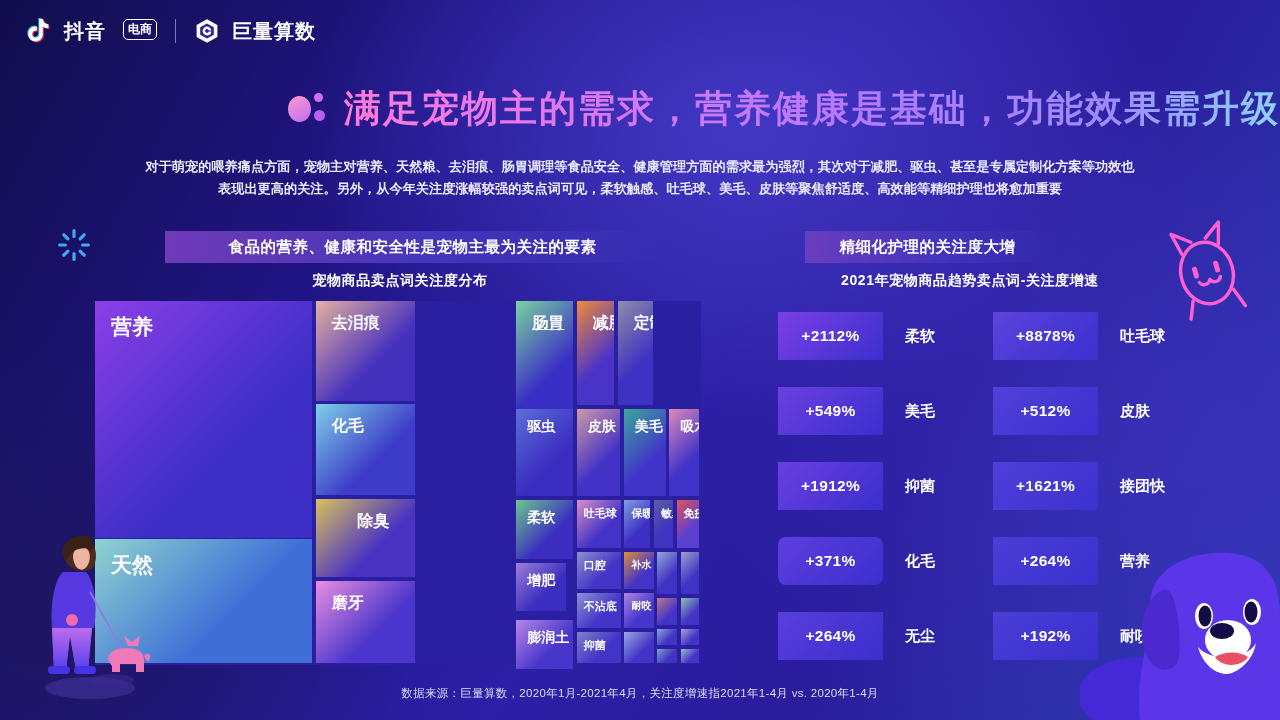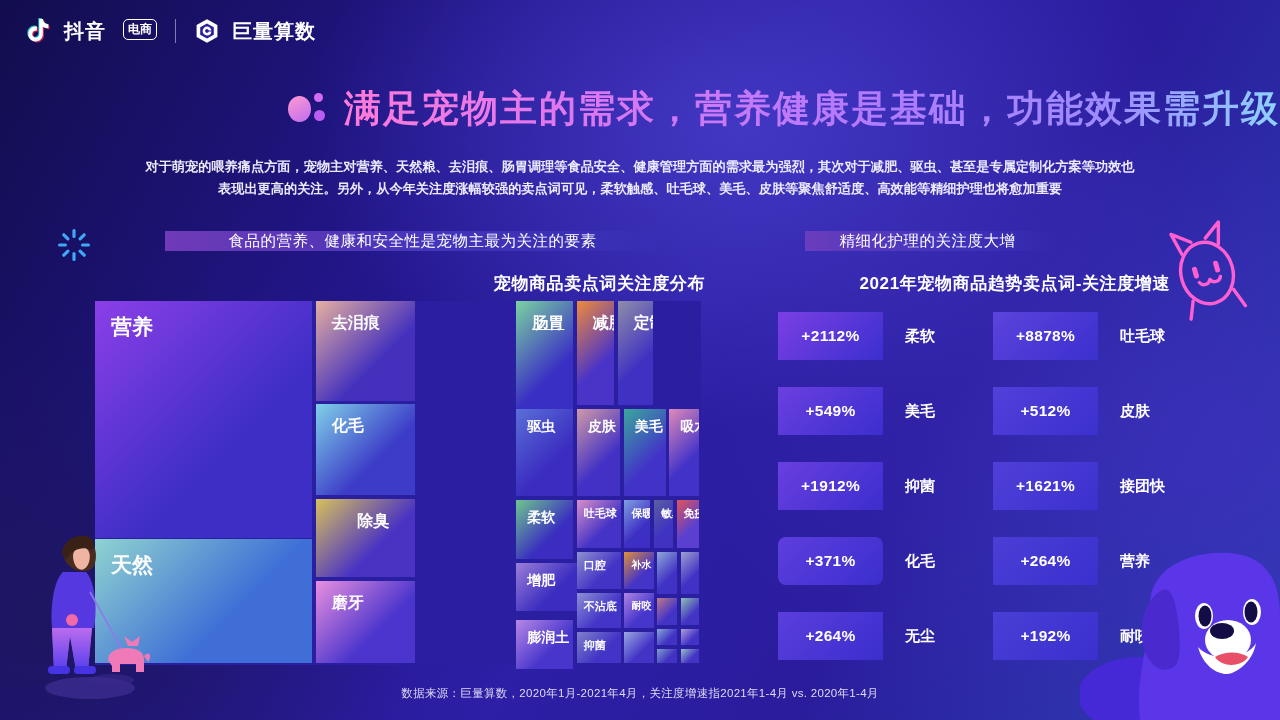--- a/index.html
+++ b/index.html
@@ -46,29 +46,29 @@
   }
 
   
   .lede{
     position:absolute;left:34px;top:156px;width:1212px;
     text-align:center;font-size:13.2px;line-height:22px;color:#eceafe;font-weight:bold;
   }
 
   
   .pill{
-    position:absolute;height:20px;display:flex;align-items:center;justify-content:center;
-    font-size:15.5px;font-weight:normal;color:#ffffff;letter-spacing:.5px;
+    position:absolute;height:32px;display:flex;align-items:center;justify-content:center;
+    font-size:15.5px;font-weight:bold;color:#ffffff;letter-spacing:.5px;
   }
   .pill.left{left:165px;top:231px;width:495px;
     background:linear-gradient(90deg,rgba(118,62,190,.92) 0%,rgba(76,62,200,.75) 55%,rgba(48,56,190,.12) 100%);}
   .pill.right{left:805px;top:231px;width:245px;
     background:linear-gradient(90deg,rgba(110,62,190,.92) 0%,rgba(70,58,195,.6) 60%,rgba(48,56,190,.05) 100%);}
 
-  .subcap{position:absolute;font-size:17px;font-weight:bold;color:#fff;letter-spacing:.6px;text-align:right;}
+  .subcap{position:absolute;font-size:14px;font-weight:bold;color:#fff;letter-spacing:.6px;text-align:center;}
   .subcap.left{left:95px;top:272px;width:610px;}
   .subcap.right{left:770px;top:272px;width:400px;}
 
   .spark{position:absolute;left:57px;top:228px;width:34px;height:34px;}
 
   
   #treemap{position:absolute;left:95px;top:301px;width:606px;height:364px;
     background:#2a1fa0;box-sizing:border-box;}
   .tile{position:absolute;box-sizing:border-box;overflow:hidden;
     display:flex;align-items:flex-start;}
@@ -188,21 +188,21 @@
       </div>
       <div class="tile" style="left: 528.803px; top: 108.472px; width: 42.1452px; height: 86.488px; background: linear-gradient(135deg, rgb(58, 168, 156) 0%, rgb(66, 51, 200) 62%, rgb(66, 51, 200) 100%); padding: 9px 0px 0px 11px;">
         <span style="font-size: 14px;">美毛</span>
       </div>
       <div class="tile" style="left: 574.478px; top: 108.472px; width: 29.9223px; height: 86.488px; background: linear-gradient(135deg, rgb(224, 138, 184) 0%, rgb(66, 51, 200) 62%, rgb(66, 51, 200) 100%); padding: 9px 0px 0px 11px;">
         <span style="font-size: 14px;">吸水</span>
       </div>
       <div class="tile" style="left: 421.369px; top: 199.472px; width: 56.9414px; height: 58.46px; background: linear-gradient(135deg, rgb(110, 199, 142) 0%, rgb(58, 45, 192) 62%, rgb(58, 45, 192) 100%); padding: 9px 0px 0px 11px;">
         <span style="font-size: 14px;">柔软</span>
       </div>
-      <div class="tile" style="left: 421.369px; top: 261.716px; width: 61px; height: 47.904px; background: linear-gradient(135deg, rgb(155, 127, 216) 0%, rgb(59, 45, 192) 62%, rgb(59, 45, 192) 100%); padding: 9px 0px 16px 11px;">
+      <div class="tile" style="left: 421.369px; top: 261.716px; width: 50px; height: 47.904px; background: linear-gradient(135deg, rgb(155, 127, 216) 0%, rgb(59, 45, 192) 62%, rgb(59, 45, 192) 100%); padding: 9px 0px 16px 11px;">
         <span style="font-size: 14px;">增肥</span>
       </div>
       <div class="tile" style="left: 421.369px; top: 319px; width: 56.9414px; height: 48.996px; background: linear-gradient(135deg, rgb(183, 136, 230) 0%, rgb(72, 54, 204) 62%, rgb(72, 54, 204) 100%); padding: 9px 0px 0px 11px;">
         <span style="font-size: 14px;">膨润土</span>
       </div>
       <div class="tile" style="left: 481.841px; top: 199.472px; width: 44.0752px; height: 47.54px; background: linear-gradient(135deg, rgb(217, 143, 200) 0%, rgb(68, 51, 198) 62%, rgb(68, 51, 198) 100%); padding: 6px 0px 0px 7px;">
         <span style="font-size: 11px;">吐毛球</span>
       </div>
       <div class="tile" style="left: 529.446px; top: 199.472px; width: 26.0624px; height: 47.54px; background: linear-gradient(135deg, rgb(127, 160, 224) 0%, rgb(62, 47, 196) 62%, rgb(62, 47, 196) 100%); padding: 6px 0px 0px 7px;">
         <span style="font-size: 11px;">保暖</span>

